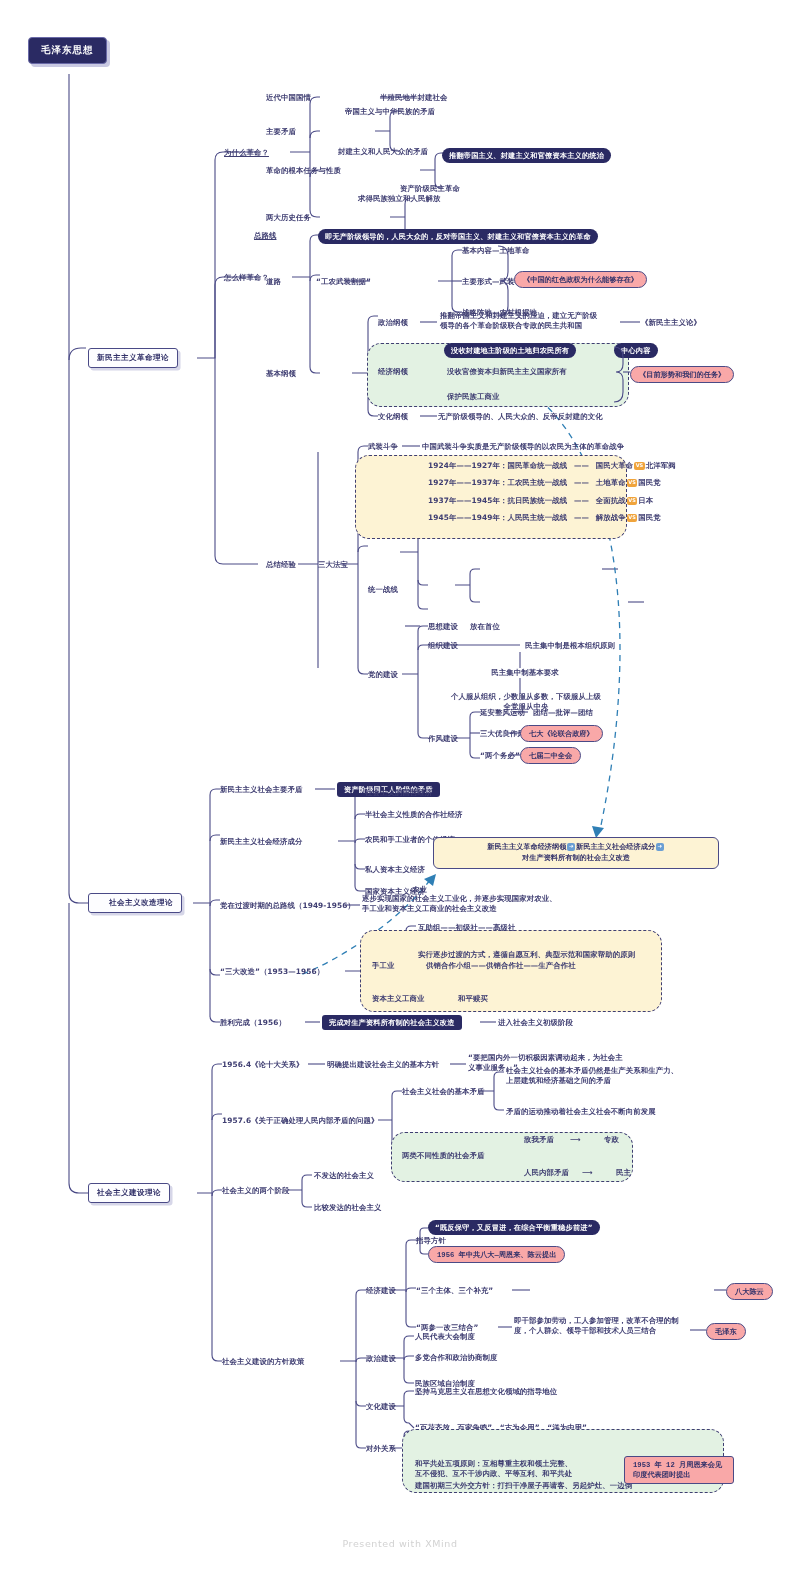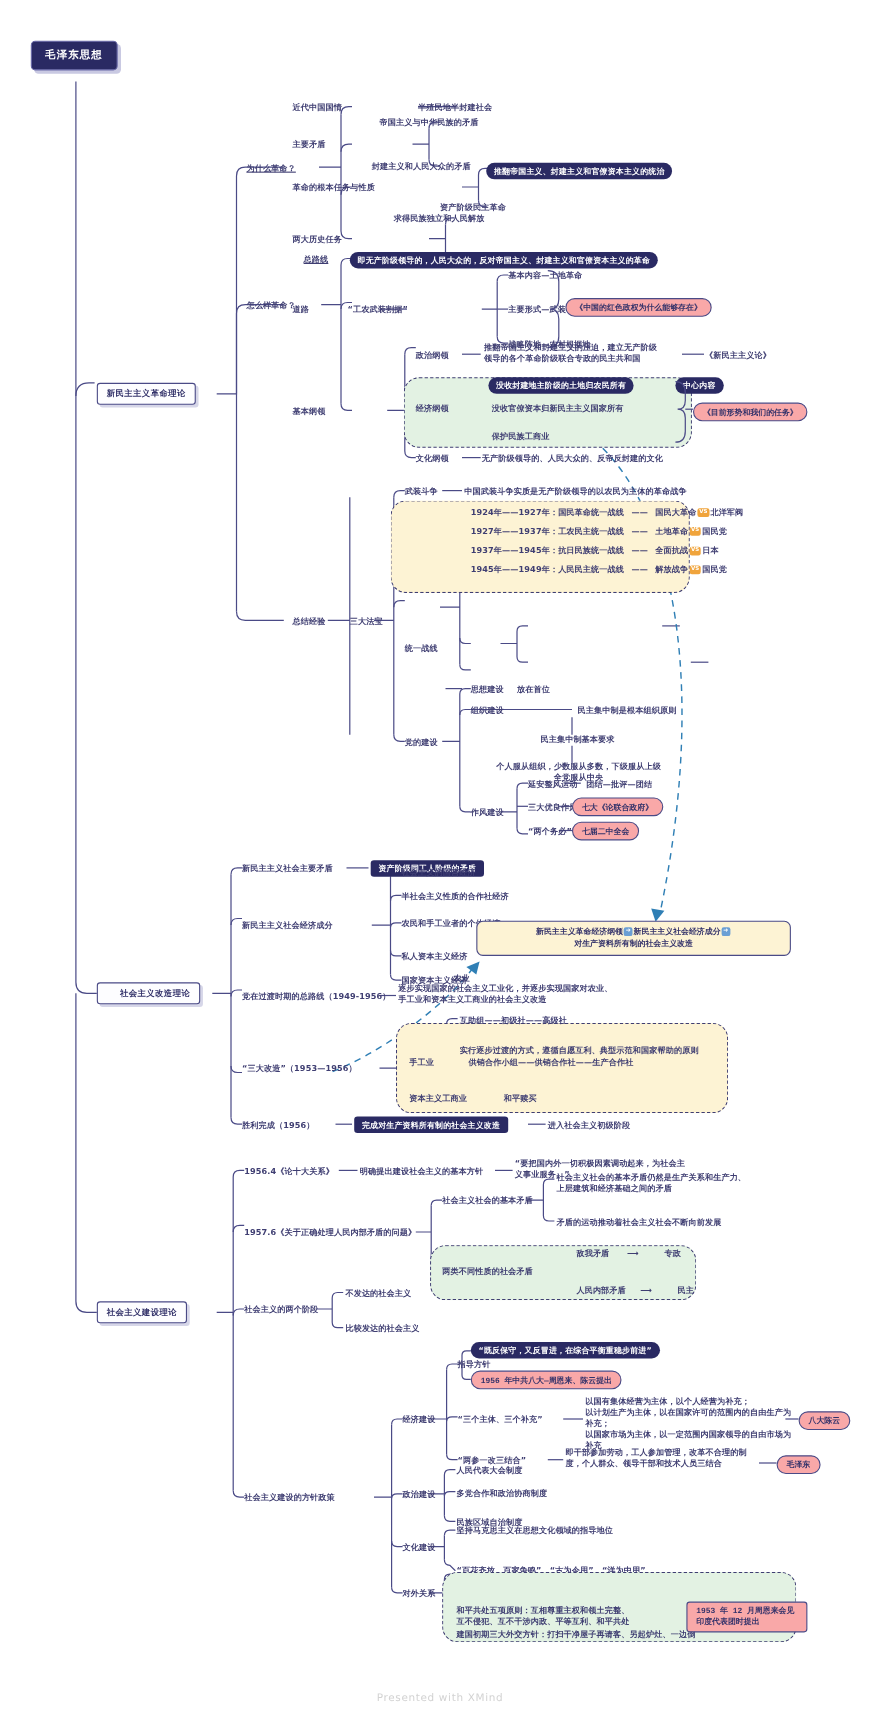--- a/index.html
+++ b/index.html
@@ -272,21 +272,21 @@
 <div class="node" style="left:266px;top:166px;">革命的根本任务与性质</div>
 <div class="pill-dark" style="left:442px;top:148px;">推翻帝国主义、封建主义和官僚资本主义的统治</div>
 <div class="node" style="left:400px;top:184px;">资产阶级民主革命</div>
 
 <div class="node" style="left:266px;top:213px;">两大历史任务</div>
 <div class="node" style="left:358px;top:194px;">求得民族独立和人民解放</div>
 <div class="node" style="left:358px;top:231px;">实现国家繁荣富强和人民共同富裕</div>
 
 <div class="node" style="left:224px;top:273px;">怎么样革命？</div>
 
-<div class="node" style="left:276px;top:231px;text-decoration:underline;">总路线</div>
+<div class="node" style="left:254px;top:231px;text-decoration:underline;">总路线</div>
 <div class="pill-dark" style="left:318px;top:229px;">即无产阶级领导的，人民大众的，反对帝国主义、封建主义和官僚资本主义的革命</div>
 
 <div class="node" style="left:266px;top:277px;">道路</div>
 <div class="node" style="left:316px;top:277px;">“工农武装割据”</div>
 <div class="node" style="left:462px;top:246px;">基本内容—土地革命</div>
 <div class="node" style="left:462px;top:277px;">主要形式—武装斗争</div>
 <div class="node" style="left:462px;top:308px;">战略阵地—农村根据地</div>
 <div class="pill-pink" style="left:514px;top:271px;">《中国的红色政权为什么能够存在》</div>
 
 <svg class="lines" style="left:0;top:0;" xmlns="http://www.w3.org/2000/svg">
@@ -430,21 +430,20 @@
 <div class="node" style="left:314px;top:1203px;">比较发达的社会主义</div>
 
 <div class="node" style="left:222px;top:1357px;">社会主义建设的方针政策</div>
 
 <div class="node" style="left:366px;top:1286px;">经济建设</div>
 <div class="node" style="left:416px;top:1236px;">指导方针</div>
 <div class="pill-dark" style="left:428px;top:1220px;">“既反保守，又反冒进，在综合平衡重稳步前进”</div>
 <div class="pill-pink" style="left:428px;top:1246px;">1956 年中共八大—周恩来、陈云提出</div>
 
 <div class="node" style="left:416px;top:1286px;">“三个主体、三个补充”</div>
-<div class="node wrap" style="left:532px;top:1269px;width:188px;">以国有集体经营为主体，以个人经营为补充；<br>以计划生产为主体，以在国家许可的范围内的自由生产为补充；<br>以国家市场为主体，以一定范围内国家领导的自由市场为补充</div>
 <div class="pill-pink" style="left:726px;top:1283px;">八大陈云</div>
 
 <div class="node" style="left:416px;top:1323px;">“两参一改三结合”</div>
 <div class="node wrap" style="left:514px;top:1316px;width:176px;">即干部参加劳动，工人参加管理，改革不合理的制<br>度，个人群众、领导干部和技术人员三结合</div>
 <div class="pill-pink" style="left:706px;top:1323px;">毛泽东</div>
 
 <div class="node" style="left:366px;top:1354px;">政治建设</div>
 <div class="node" style="left:415px;top:1332px;">人民代表大会制度</div>
 <div class="node" style="left:415px;top:1353px;">多党合作和政治协商制度</div>
 <div class="node" style="left:415px;top:1379px;">民族区域自治制度</div>

